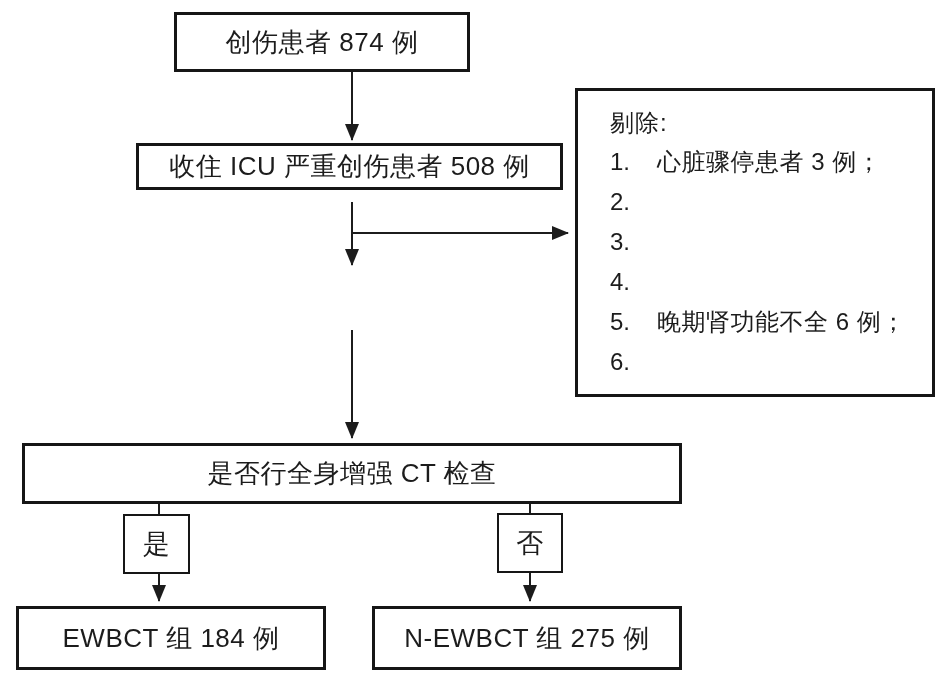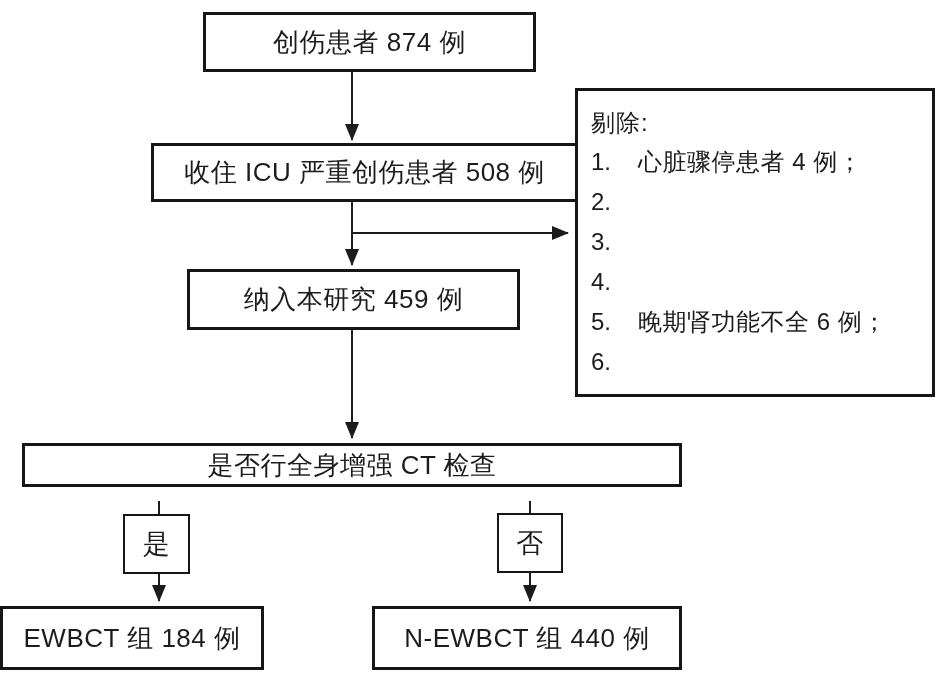--- a/index.html
+++ b/index.html
@@ -24,21 +24,21 @@
     white-space:nowrap;
   }
   .node.small{border-width:2px;font-size:27px;}
   .excl{
     position:absolute;
     box-sizing:border-box;
     background:#ffffff;
     border:3px solid #161616;
     z-index:1;
     font-size:24px;
-    padding:13px 8px 0 13px;
+    padding:13px 8px 0 32px;
   }
   .excl-title{display:block;line-height:38px;letter-spacing:1px;}
   .excl-row{display:flex;line-height:40px;}
   .excl-num{flex:0 0 47px;}
   .excl-text{flex:1;letter-spacing:0.5px;white-space:nowrap;}
 </style>
 </head>
 <body>
 
 <div id="canvas">
@@ -52,69 +52,66 @@
     <line x1="352" y1="72" x2="352" y2="140" stroke="#1c1c1c" stroke-width="2" marker-end="url(#arr)"></line>
     <line x1="352" y1="202" x2="352" y2="265" stroke="#1c1c1c" stroke-width="2" marker-end="url(#arr)"></line>
     <line x1="352" y1="233" x2="568" y2="233" stroke="#1c1c1c" stroke-width="2" marker-end="url(#arr)"></line>
     <line x1="352" y1="330" x2="352" y2="438" stroke="#1c1c1c" stroke-width="2" marker-end="url(#arr)"></line>
     <line x1="159" y1="501" x2="159" y2="516" stroke="#1c1c1c" stroke-width="2"></line>
     <line x1="159" y1="574" x2="159" y2="601" stroke="#1c1c1c" stroke-width="2" marker-end="url(#arr)"></line>
     <line x1="530" y1="501" x2="530" y2="515" stroke="#1c1c1c" stroke-width="2"></line>
     <line x1="530" y1="573" x2="530" y2="601" stroke="#1c1c1c" stroke-width="2" marker-end="url(#arr)"></line>
   </svg>
 
-  <div class="node" style="left:203px;top:12px;width:333px;height:60px">
+  <div class="node" style="left:174px;top:12px;width:296px;height:60px">
     <span>创伤患者 874 例</span>
   </div>
 
-  <div class="node" style="left:151px;top:143px;width:427px;height:59px">
+  <div class="node" style="left:136px;top:143px;width:427px;height:47px">
     <span>收住 ICU 严重创伤患者 508 例</span>
   </div>
 
   <div class="excl" style="left:575px;top:88px;width:360px;height:309px">
     <span class="excl-title">剔除:</span>
     <div class="excl-row">
       <span class="excl-num">1.</span>
-      <span class="excl-text">心脏骤停患者 4 例；</span>
+      <span class="excl-text">心脏骤停患者 3 例；</span>
     </div>
     <div class="excl-row">
       <span class="excl-num">2.</span>
     </div>
     <div class="excl-row">
       <span class="excl-num">3.</span>
     </div>
     <div class="excl-row">
       <span class="excl-num">4.</span>
     </div>
     <div class="excl-row">
       <span class="excl-num">5.</span>
       <span class="excl-text">晚期肾功能不全 6 例；</span>
     </div>
     <div class="excl-row">
       <span class="excl-num">6.</span>
     </div>
   </div>
 
-  <div class="node" style="left:187px;top:269px;width:333px;height:61px">
-    <span>纳入本研究 459 例</span>
-  </div>
 
-  <div class="node" style="left:22px;top:443px;width:660px;height:44px">
+  <div class="node" style="left:22px;top:443px;width:660px;height:61px">
     <span>是否行全身增强 CT 检查</span>
   </div>
 
   <div class="node small" style="left:123px;top:514px;width:67px;height:60px">
     <span>是</span>
   </div>
 
   <div class="node small" style="left:497px;top:513px;width:66px;height:60px">
     <span>否</span>
   </div>
 
-  <div class="node" style="left:0;top:606px;width:264px;height:64px">
+  <div class="node" style="left:16px;top:606px;width:310px;height:64px">
     <span>EWBCT 组 184 例</span>
   </div>
 
   <div class="node" style="left:372px;top:606px;width:310px;height:64px">
-    <span>N-EWBCT 组 440 例</span>
+    <span>N-EWBCT 组 275 例</span>
   </div>
 
 </div>
 
 </body></html>

